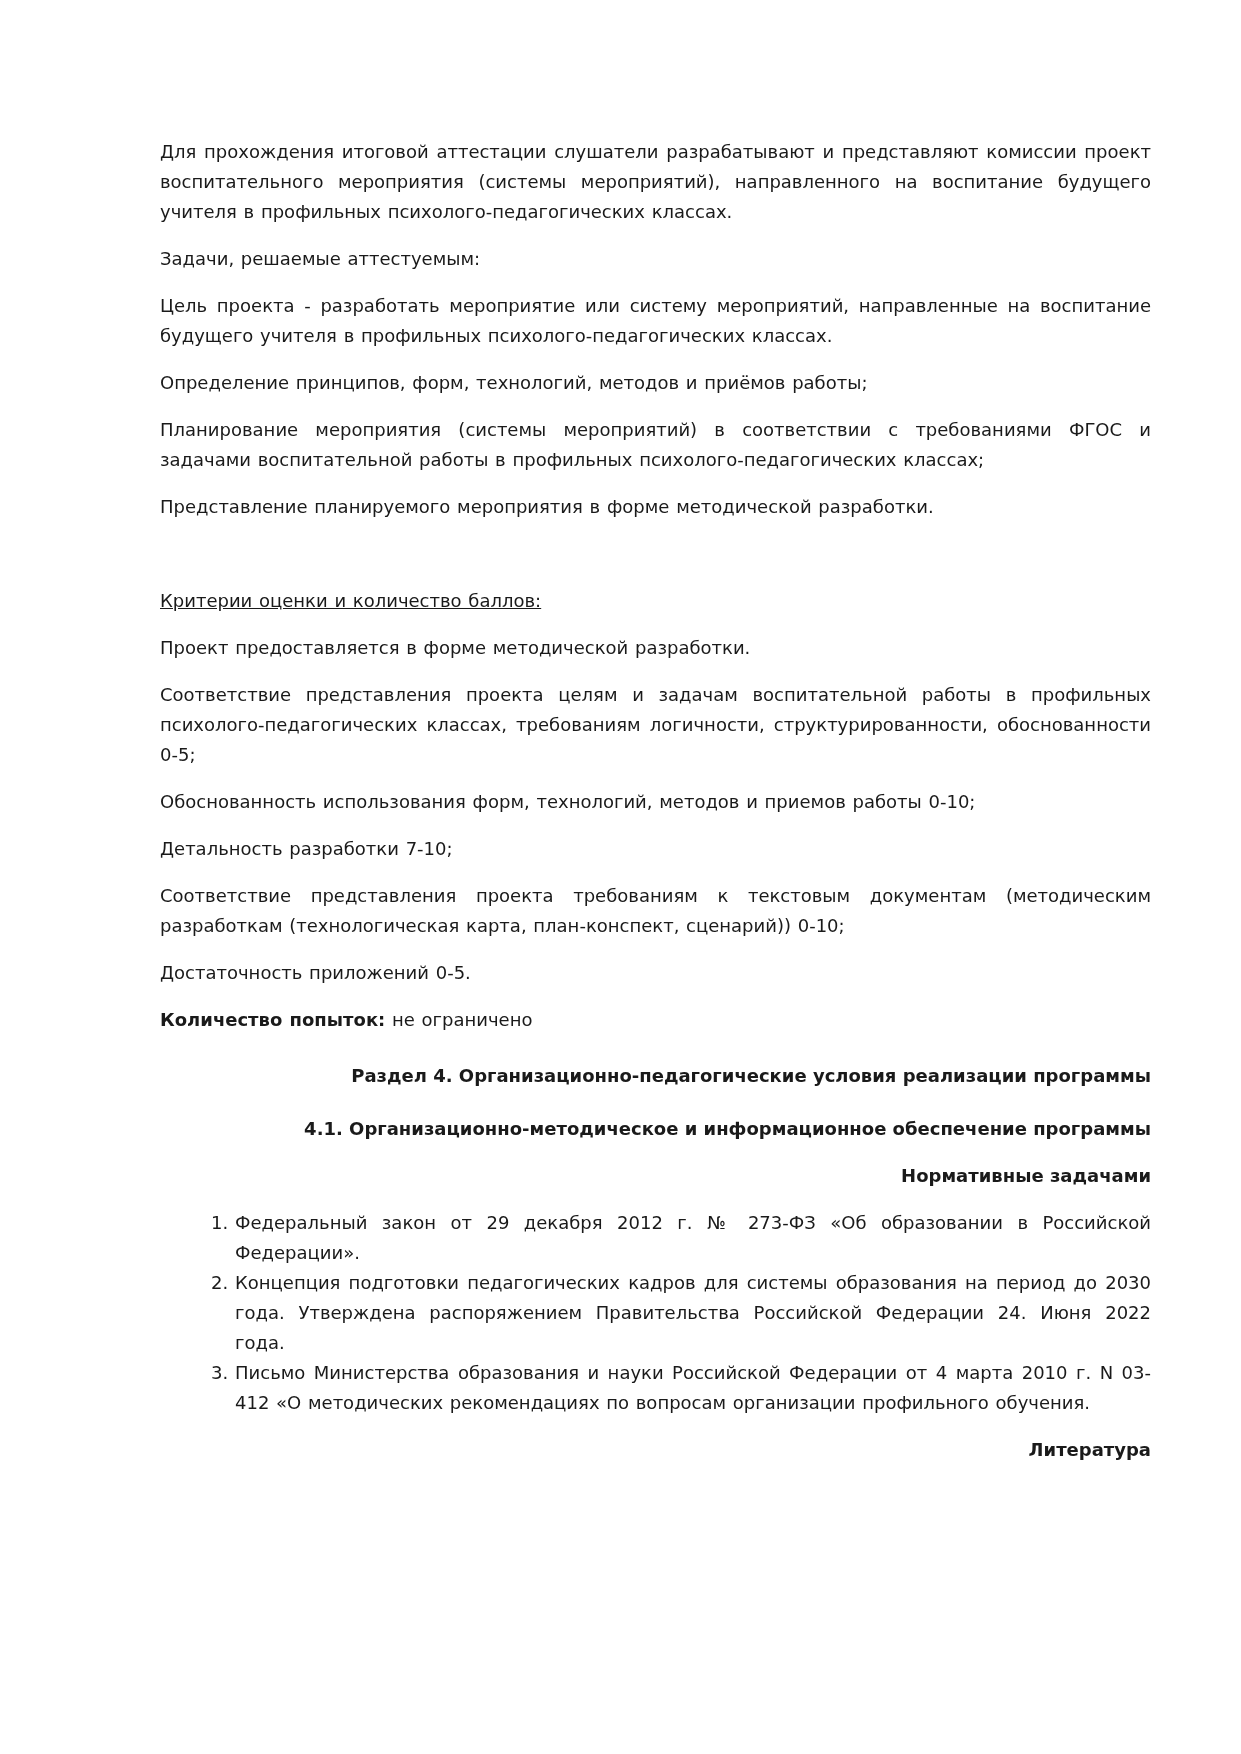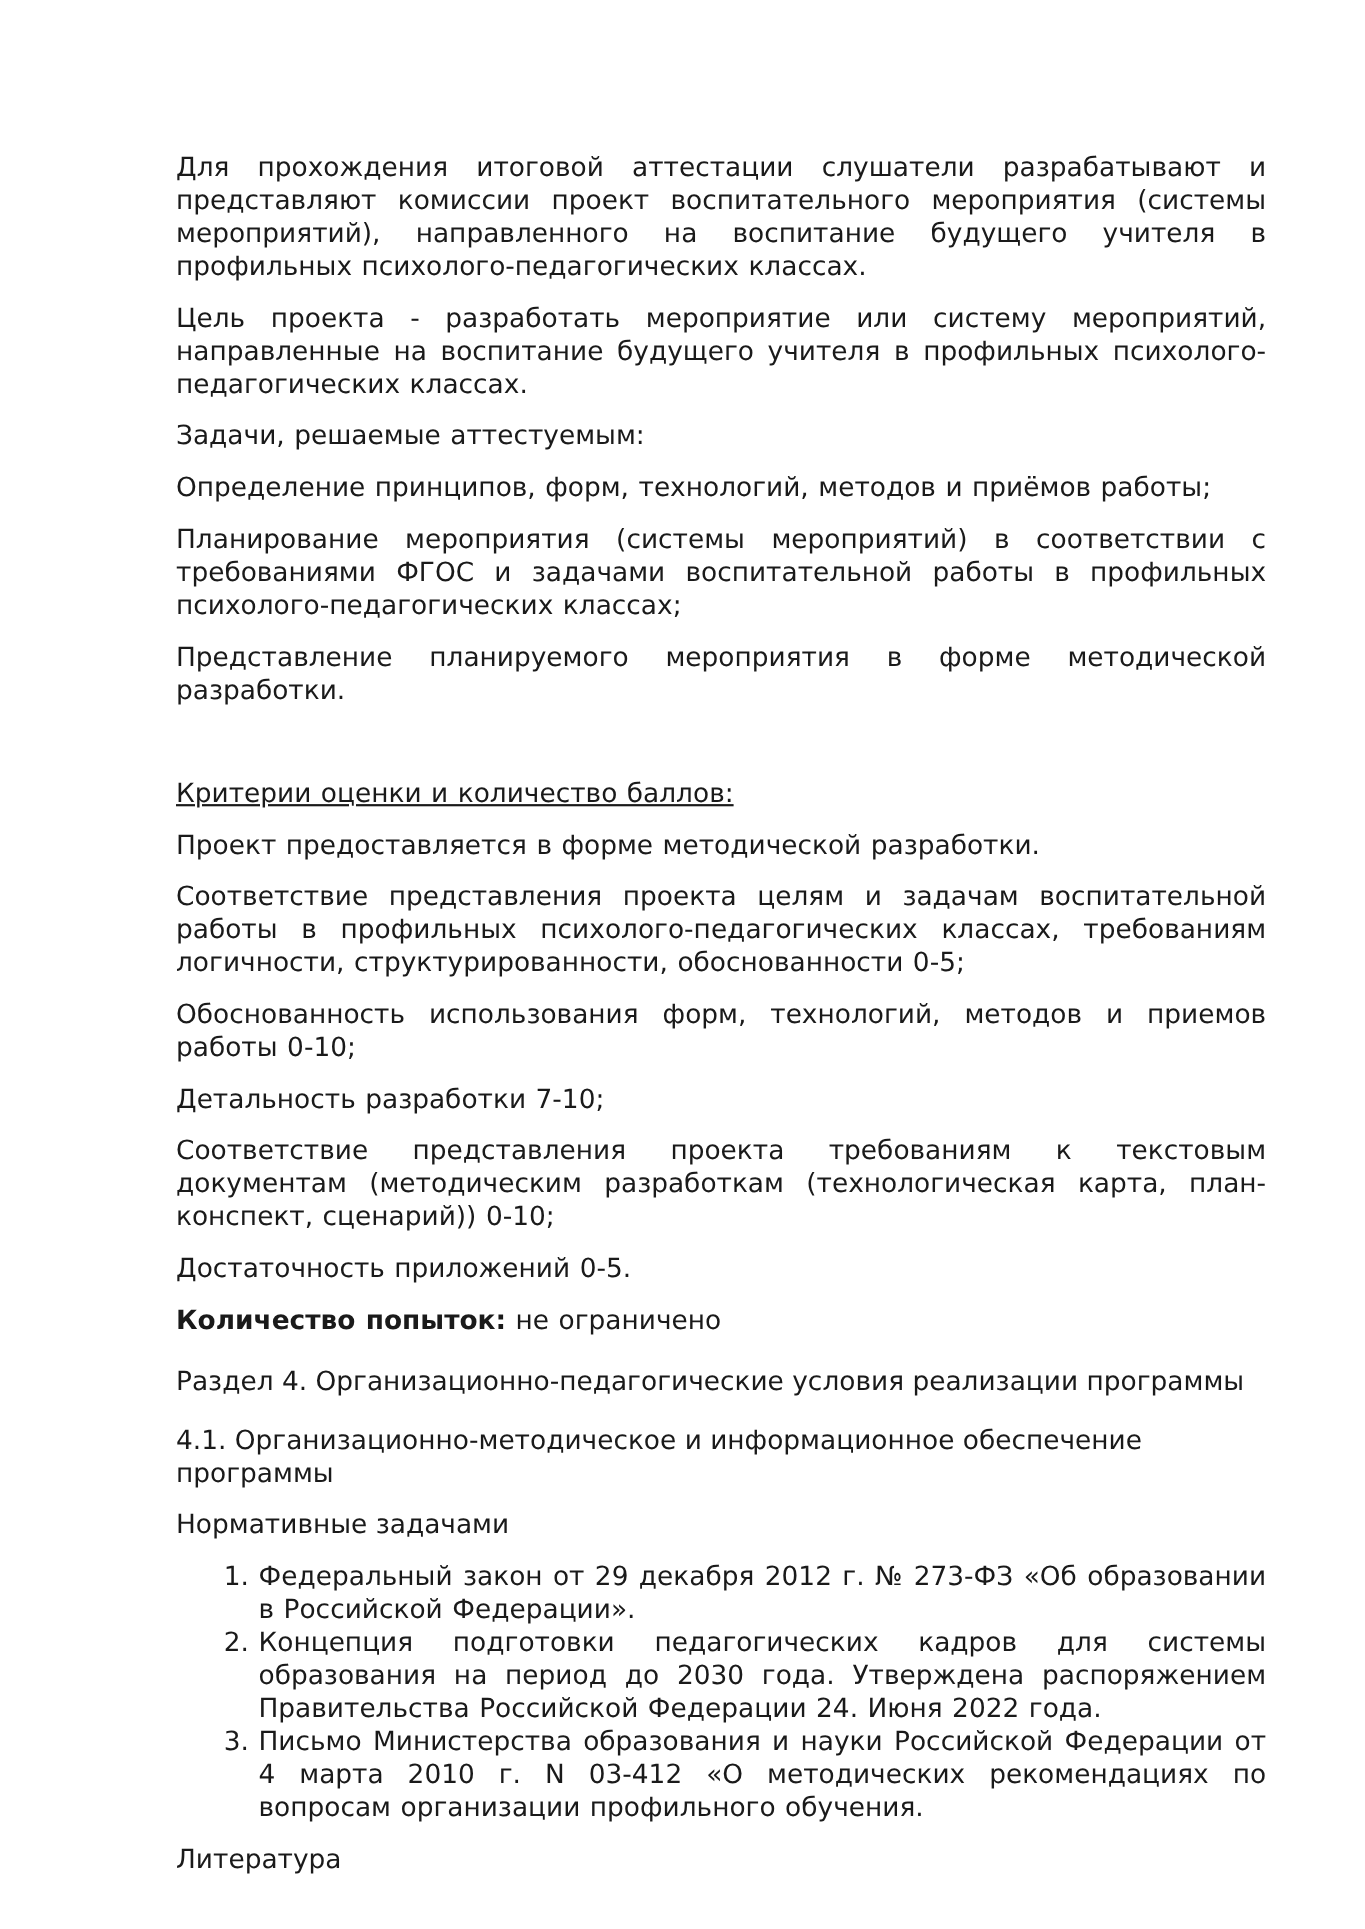--- a/index.html
+++ b/index.html
@@ -6,21 +6,21 @@
     margin: 0;
     padding: 0;
     background: #ffffff;
   }
   .doc-page {
     position: relative;
     width: 1241px;
     height: 1754px;
     background: #ffffff;
     font-family: "DejaVu Sans", "Liberation Sans", sans-serif;
-    font-size: 24px;
+    font-size: 18px;
     color: #1a1a1a;
     overflow: hidden;
   }
   .doc-content {
     position: absolute;
     left: 160px;
     top: 137px;
     width: 991px;
     line-height: 30px;
   }
@@ -33,23 +33,23 @@
     height: 30px;
     margin: 0 0 17px 0;
   }
   .underlined {
     text-decoration: underline;
   }
   .label-bold {
     font-weight: bold;
   }
   .heading {
-    font-weight: normal;
+    font-weight: bold;
     margin: 0 0 17px 0;
-    text-align: left;
+    text-align: right;
   }
   .mt-lg { margin-top: 26px; }
   .mt-md { margin-top: 23px; }
   ol.norm-list {
     margin: 0 0 17px 0;
     padding-left: 75px;
   }
   ol.norm-list li {
     text-align: justify;
     word-spacing: 1px;
@@ -57,23 +57,23 @@
   }
 </style>
 </head>
 <body>
 
 <div class="doc-page">
   <div class="doc-content">
 
     <p class="para">Для прохождения итоговой аттестации слушатели разрабатывают и представляют комиссии проект воспитательного мероприятия (системы мероприятий), направленного на воспитание будущего учителя в профильных психолого-педагогических классах.</p>
 
+    <p class="para">Задачи, решаемые аттестуемым:</p>
+
     <p class="para">Цель проекта - разработать мероприятие или систему мероприятий, направленные на воспитание будущего учителя в профильных психолого-педагогических классах.</p>
-
-    <p class="para">Задачи, решаемые аттестуемым:</p>
 
 
     <p class="para">Определение принципов, форм, технологий, методов и приёмов работы;</p>
 
     <p class="para">Планирование мероприятия (системы мероприятий) в соответствии с требованиями ФГОС и задачами воспитательной работы в профильных психолого-педагогических классах;</p>
 
     <p class="para">Представление планируемого мероприятия в форме методической разработки.</p>
 
     <div class="spacer-para"></div>
 

